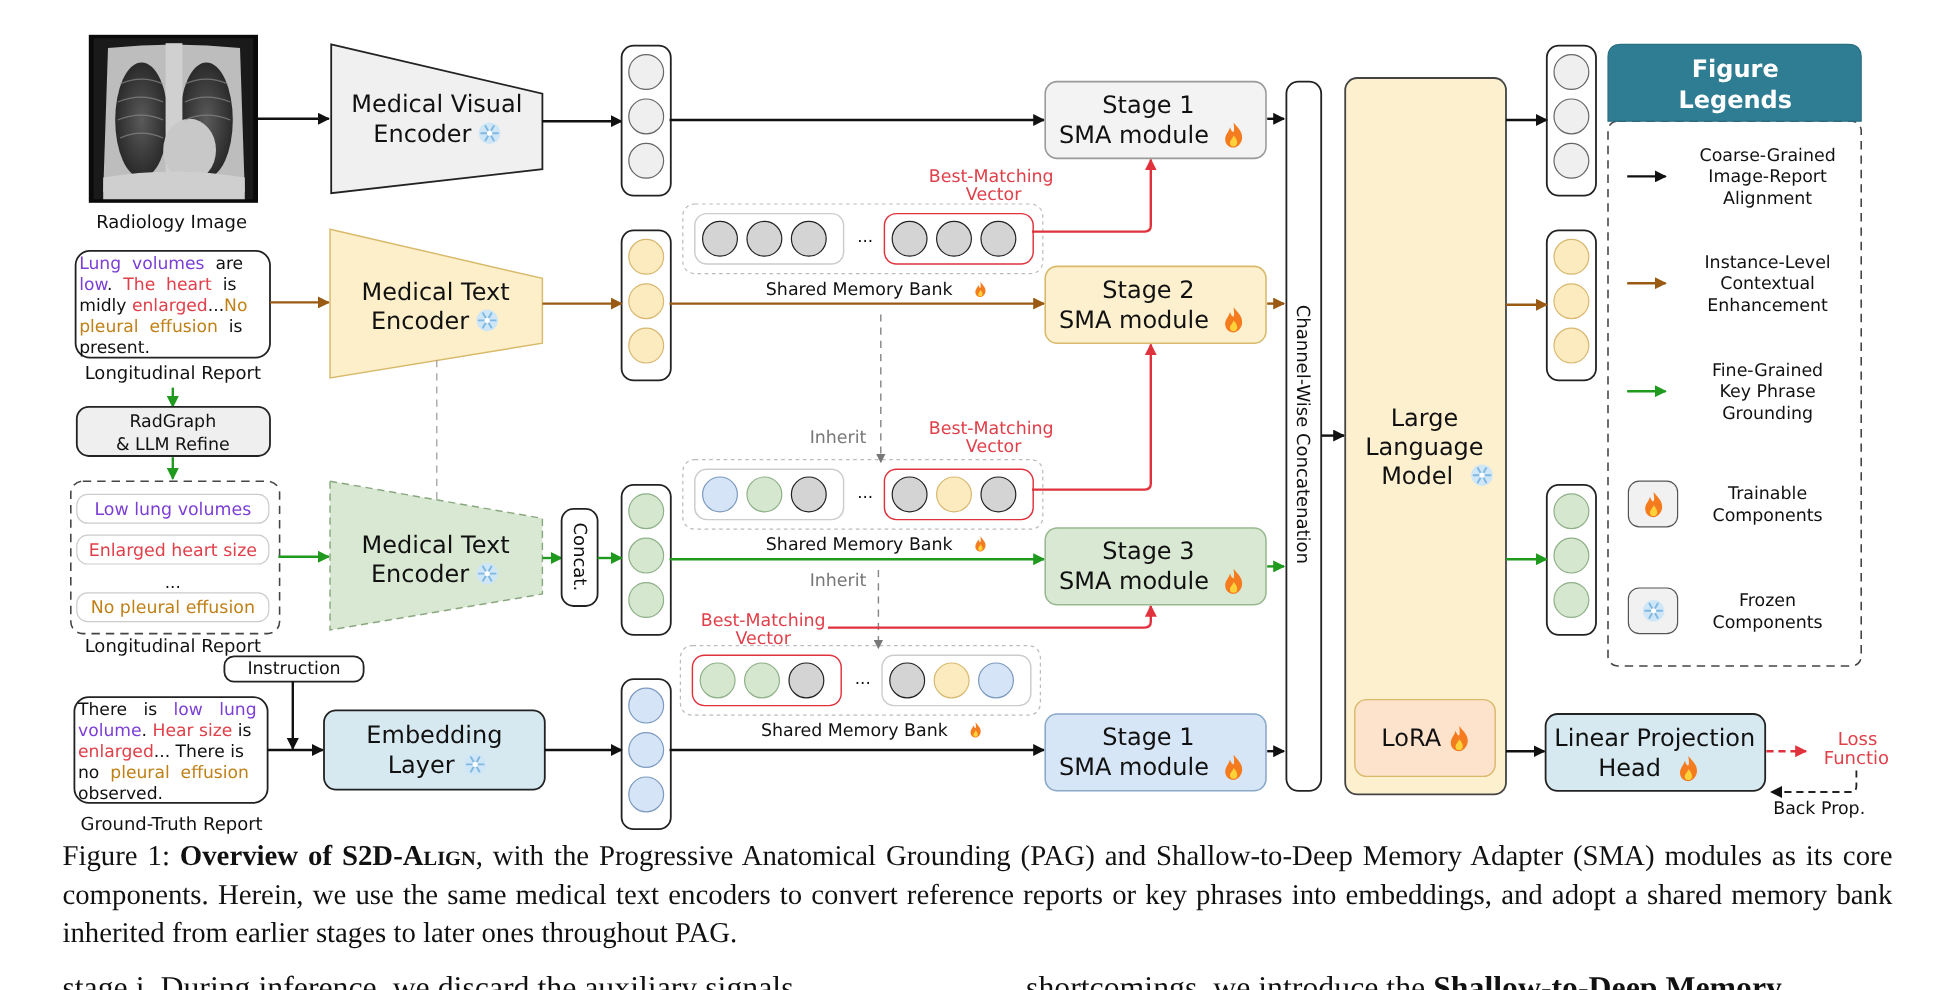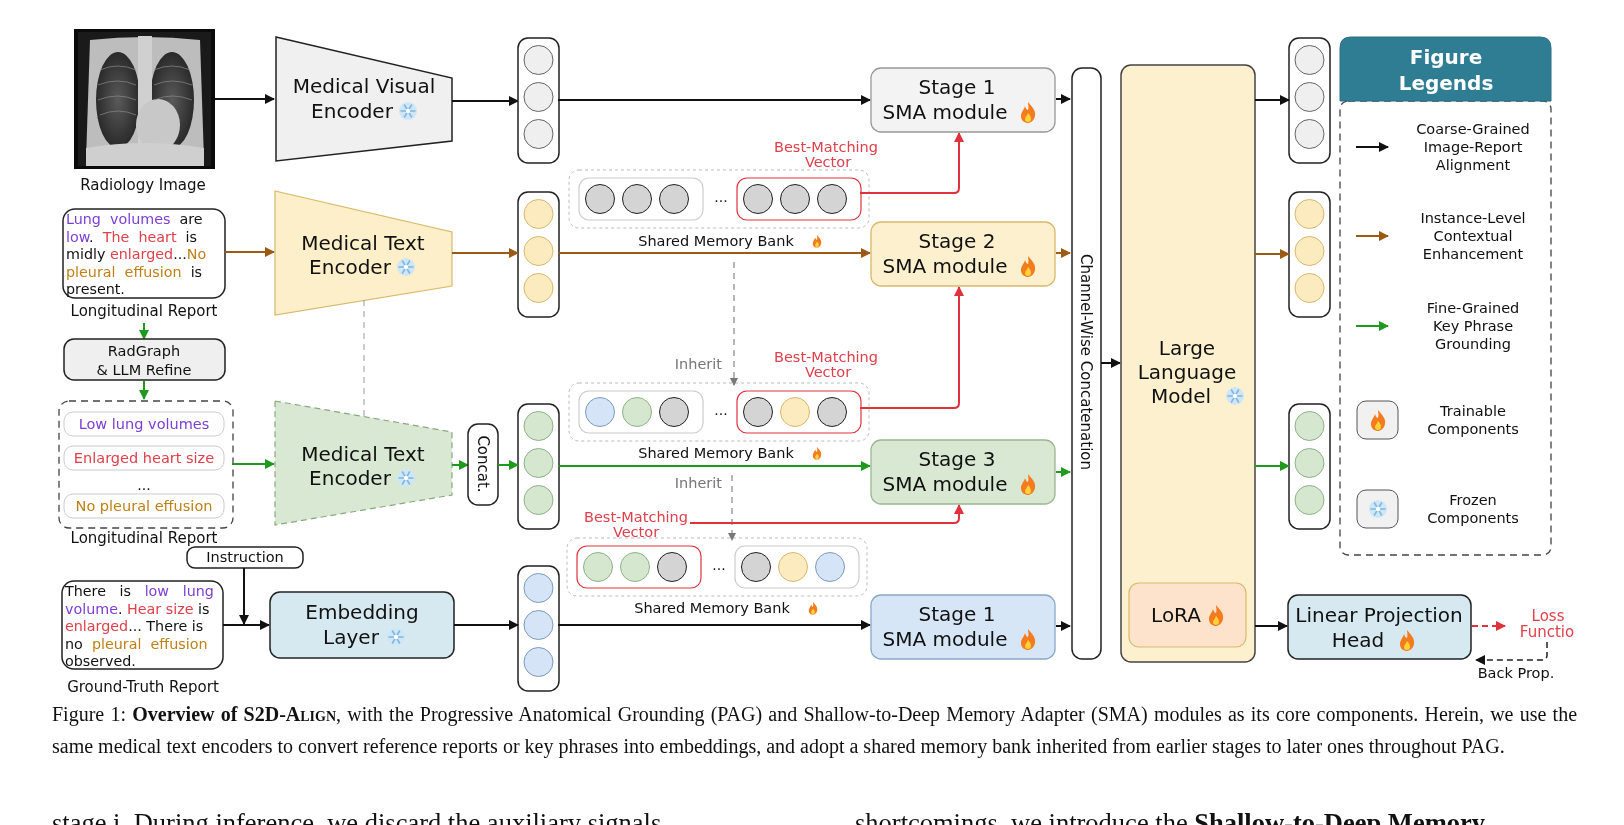--- a/index.html
+++ b/index.html
@@ -1,19 +1,19 @@
 <!DOCTYPE html>
 <html><head>
 <meta charset="utf-8">
 <style>
   html, body { margin: 0; padding: 0; background: #ffffff; }
   body { width: 1624px; height: 825px; overflow: hidden; position: relative; font-family: "DejaVu Sans", sans-serif; }
   #diagram { position: absolute; left: 0; top: 0; width: 1624px; height: 700px; }
   .t { font-family: "DejaVu Sans", sans-serif; fill: #111; }
-  .caption { position: absolute; left: 52px; top: 698px; width: 1525px; font-family: "Liberation Serif", serif; font-size: 20px; line-height: 32px; color: #111; text-align: justify; }
+  .caption { position: absolute; left: 52px; top: 698px; width: 1525px; font-family: "Liberation Serif", serif; font-size: 24px; line-height: 32px; color: #111; text-align: justify; }
   .caption .lbl { font-weight: normal; }
   .caption b { font-weight: bold; }
   .caption .sc { font-variant: small-caps; font-weight: bold; }
   .body-text { position: absolute; top: 808px; font-family: "Liberation Serif", serif; font-size: 26.5px; color: #111; white-space: nowrap; }
   .body-left { left: 52px; }
   .body-right { left: 855px; }
 </style>
 </head>
 <body>
 

